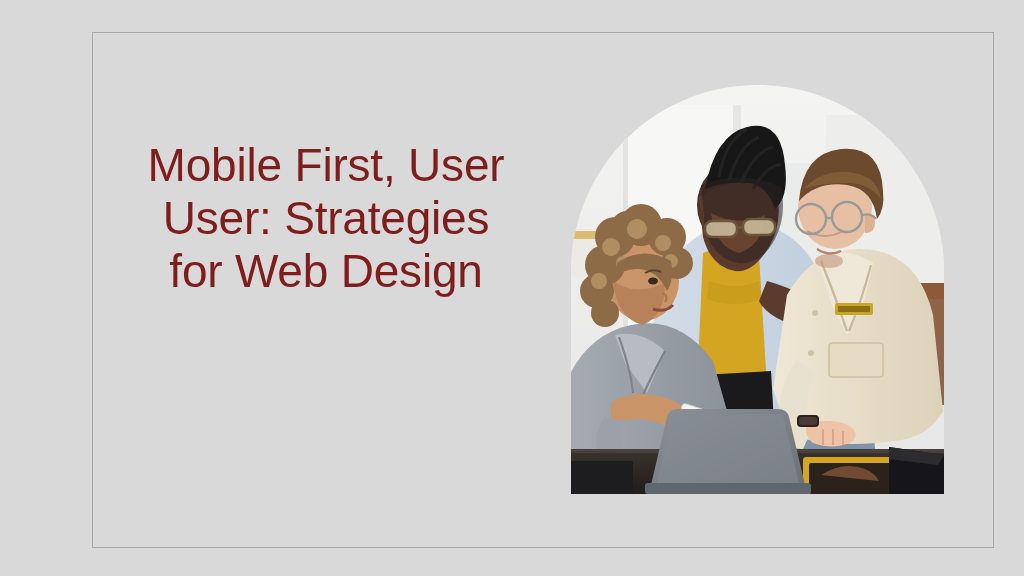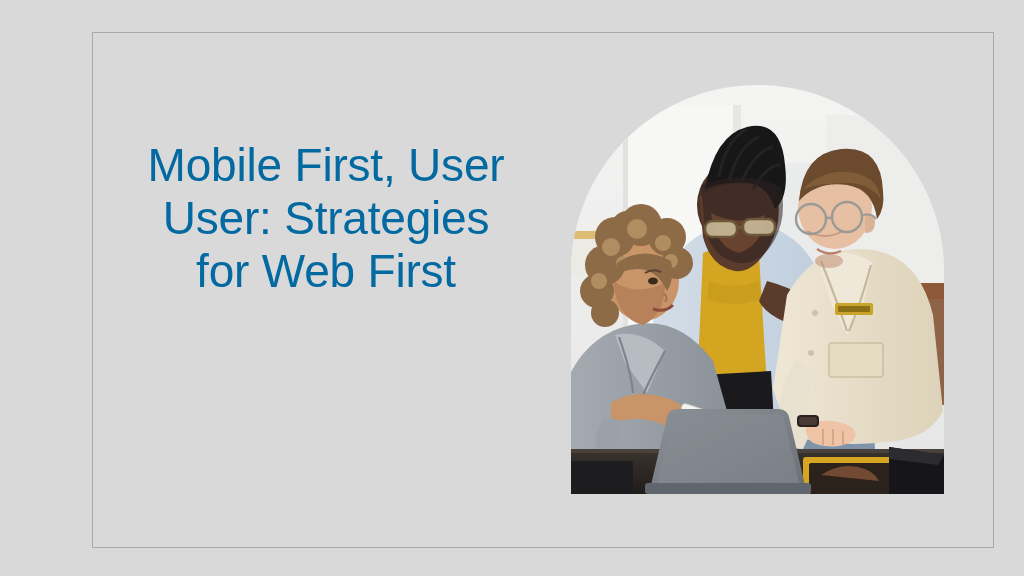--- a/index.html
+++ b/index.html
@@ -35,21 +35,21 @@
     top: 106px;
     width: 410px;
     text-align: center;
   }
   .title-line {
     display: block;
     font-family: "Liberation Sans", sans-serif;
     font-size: 46px;
     line-height: 53px;
     font-weight: 400;
-    color: #0369a1;
+    color: #7f1d1d;
     letter-spacing: -0.2px;
     white-space: nowrap;
   }
   #photo-wrap {
     position: absolute;
     left: 478px;
     top: 52px;
     width: 373px;
     height: 409px;
     overflow: hidden;
@@ -65,21 +65,21 @@
 </head>
 <body>
 
 <div id="slide">
 
   <div id="slide-frame">
 
     <div id="title-block">
       <span class="title-line">Mobile First, User</span>
       <span class="title-line">User: Strategies</span>
-      <span class="title-line">for Web First</span>
+      <span class="title-line">for Web Design</span>
     </div>
 
     <div id="photo-wrap">
       <svg viewBox="0 0 373 409" xmlns="http://www.w3.org/2000/svg">
         <defs>
           <linearGradient id="wallG" x1="0" y1="0" x2="0" y2="1">
             <stop offset="0" stop-color="#f4f4f3"></stop>
             <stop offset="1" stop-color="#e4e5e4"></stop>
           </linearGradient>
           <linearGradient id="deskG" x1="0" y1="0" x2="0" y2="1">

